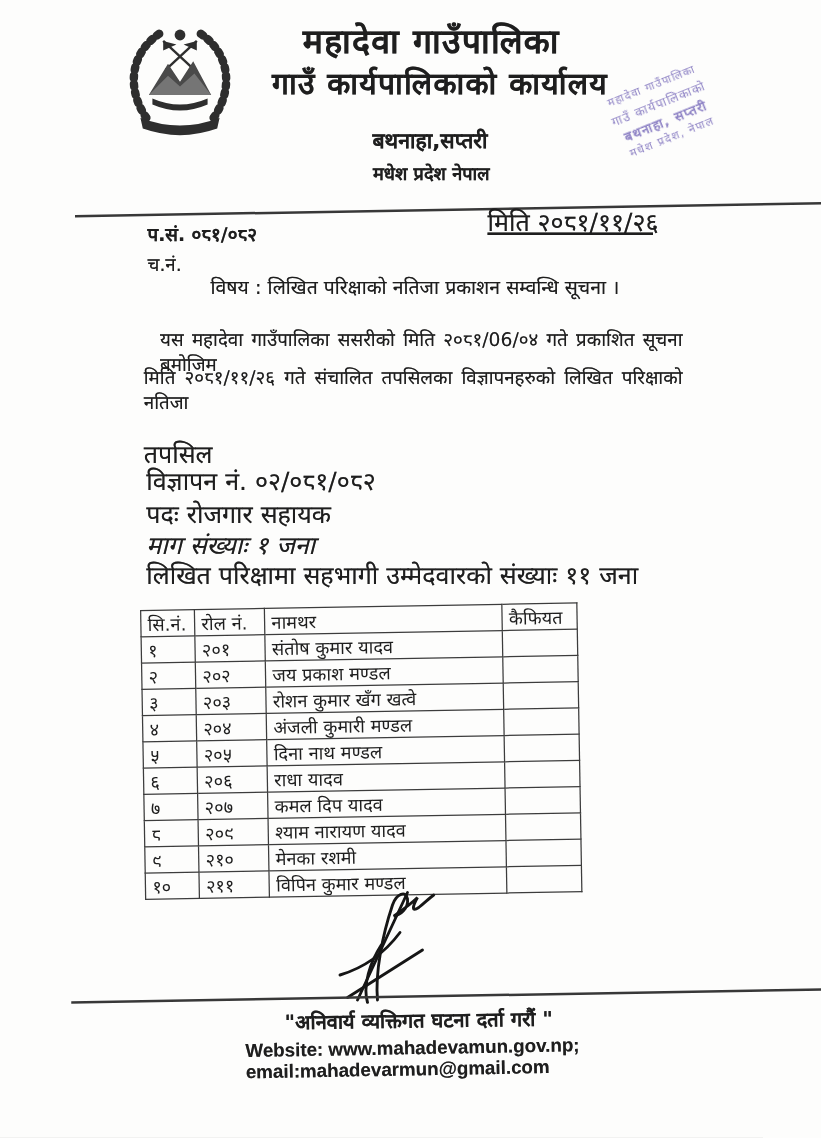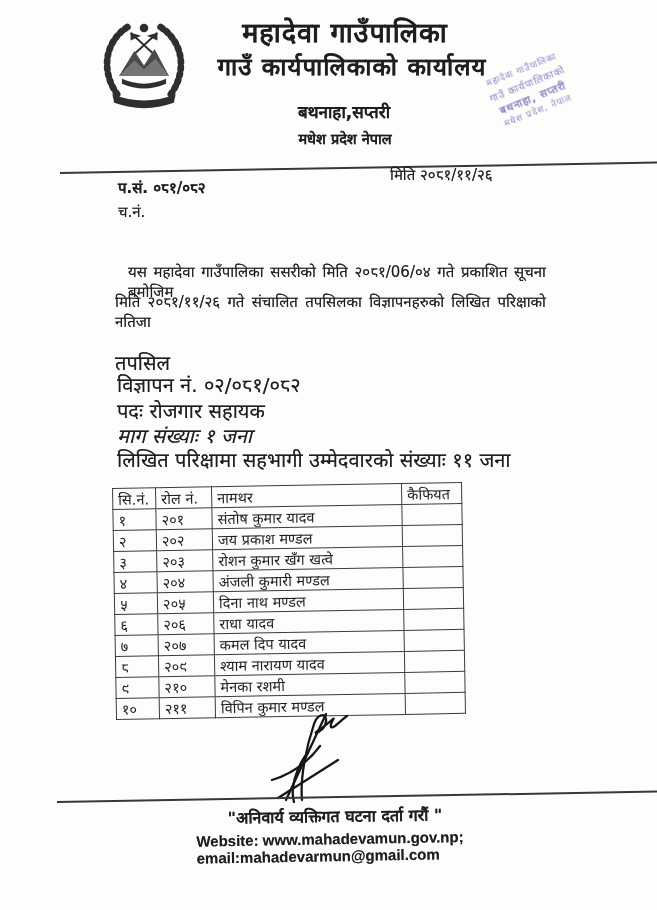--- a/index.html
+++ b/index.html
@@ -38,21 +38,21 @@
   .stamp .s3{font-size:10.5px;font-weight:700;}
   .stamp .s4{font-size:9px;}
 
   
   .rule{height:2px;background:#383838;transform-origin:left center;}
   .rule-top{top:172px;left:60px;width:600px;transform:rotate(-1deg);}
   .rule-bottom{top:801px;left:57px;width:602px;transform:rotate(-1deg);}
 
   
   .refno{top:177px;left:118px;font-size:15px;font-weight:bold;}
-  .miti {top:164px;left:390px;font-size:15px;}
+  .miti {top:164px;left:390px;font-size:20px;text-decoration:underline;}
   .chno {top:201px;left:118px;font-size:15px;}
   .subject{top:218px;left:332px;font-size:15.5px;font-weight:500;}
 
   
   .bline{font-size:15px;line-height:1.35;}
   .b1{top:262px;left:128px;width:418px;text-align:justify;text-align-last:justify;}
   .b2{top:292px;left:115px;width:431px;text-align:justify;text-align-last:justify;}
   .b3{top:322px;left:115px;}
   .detail{font-size:20px;}
   .d0{top:349px;left:115px;}
@@ -113,20 +113,21 @@
     <div class="s3">बथनाहा, सप्तरी</div>
     <div class="s4">मधेश प्रदेश, नेपाल</div>
   </div>
 
   <div class="abs rule rule-top"></div>
 
   <div class="abs ink refno">प.सं. ०८१/०८२</div>
   <div class="abs ink miti">मिति २०८१/११/२६</div>
   <div class="abs ink chno">च.नं.</div>
 
+  <div class="cx ink subject">विषय : लिखित परिक्षाको नतिजा प्रकाशन सम्वन्धि सूचना ।</div>
 
   <div class="abs ink bline b1">यस महादेवा गाउँपालिका ससरीको मिति २०८१/06/०४ गते प्रकाशित सूचना बमोजिम</div>
   <div class="abs ink bline b2">मिति २०८१/११/२६ गते संचालित तपसिलका विज्ञापनहरुको लिखित परिक्षाको नतिजा</div>
 
   <div class="abs ink detail d0">तपसिल</div>
   <div class="abs ink detail d1">विज्ञापन नं. ०२/०८१/०८२</div>
   <div class="abs ink detail d2">पदः रोजगार सहायक</div>
   <div class="abs ink detail d3">माग संख्याः १ जना</div>
   <div class="abs ink detail d4">लिखित परिक्षामा सहभागी उम्मेदवारको संख्याः ११ जना</div>
 

